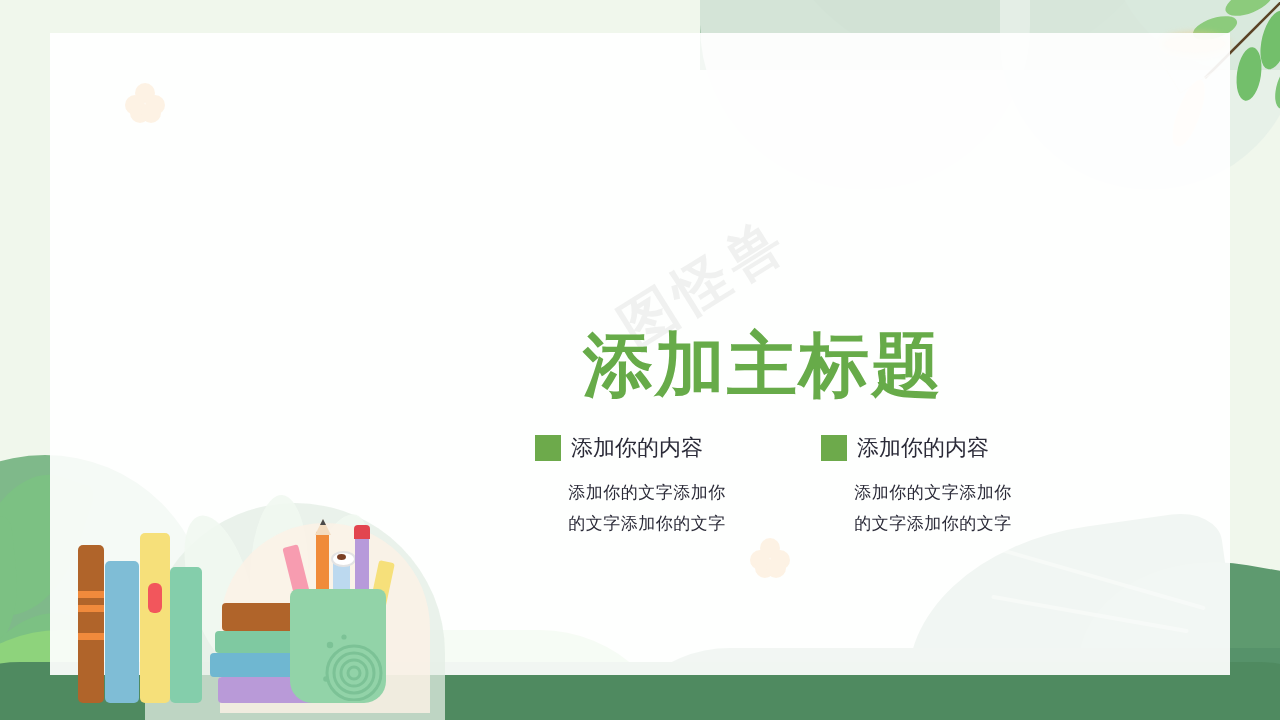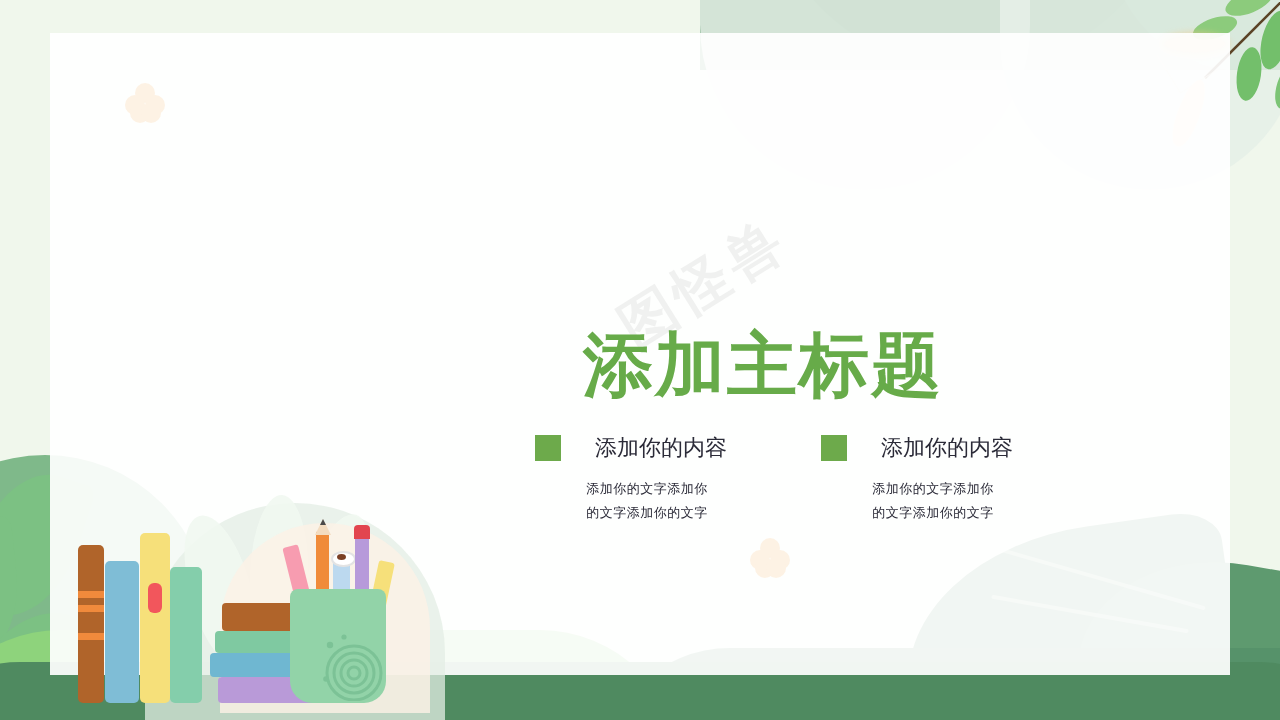--- a/index.html
+++ b/index.html
@@ -145,24 +145,23 @@
   .cols{
     position:absolute;left:485px;top:400px;width:510px;
     display:flex;gap:62px;
   }
   .col{width:224px;}
   .col-head{display:flex;align-items:center;gap:10px;}
   .sq{width:26px;height:26px;background:#6daa4b;flex:0 0 auto;}
   .col-head-text{
     font-size:22px;color:#2b2b38;font-weight:400;white-space:nowrap;
     font-family:"DejaVu Sans","Liberation Sans",sans-serif;
-    margin-left:24px;
   }
   .col-body{
-    margin-top:14px;text-align:center;font-size:13px;color:#2b2b38;
+    margin-top:14px;text-align:center;font-size:17px;color:#2b2b38;
     line-height:1.85;letter-spacing:.5px;
     font-family:"DejaVu Sans","Liberation Sans",sans-serif;
     padding:0 6px;
   }
 
   .watermark{
     position:absolute;left:555px;top:268px;
     font-size:56px;color:rgba(120,120,120,.10);font-weight:700;
     transform:rotate(-32deg);transform-origin:left top;
     white-space:nowrap;pointer-events:none;letter-spacing:6px;

